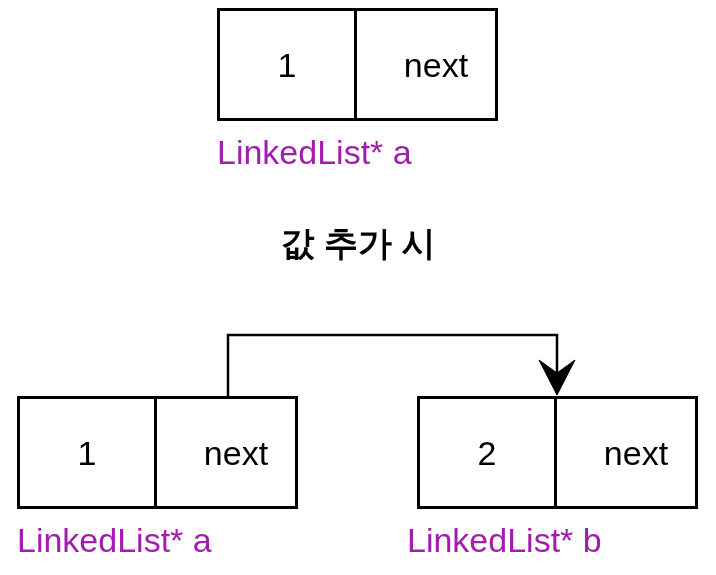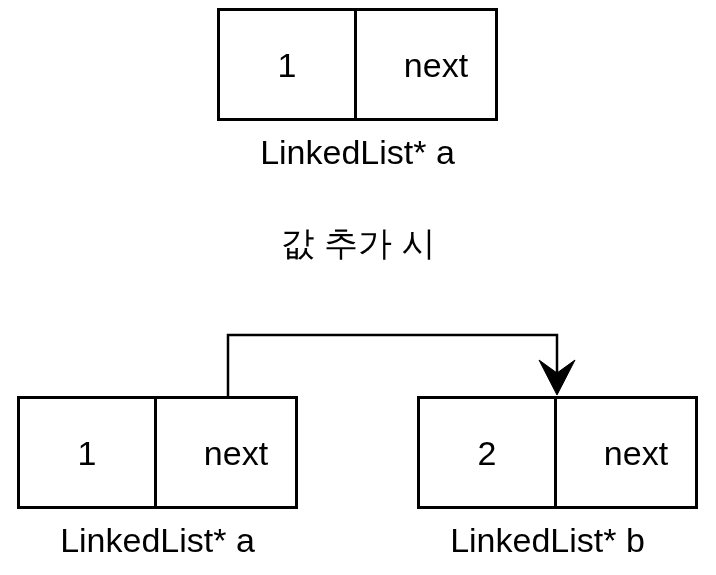--- a/index.html
+++ b/index.html
@@ -40,35 +40,34 @@
   }
   .cell.pointer {
     flex: 1 1 auto;
     padding-left: 20px;
   }
   .node-label {
     position: absolute;
     width: 281px;
     height: 40px;
     line-height: 40px;
-    text-align: center;
     font-size: 34px;
-    color: #000000;
+    color: #a21caf;
     white-space: nowrap;
   }
   .diagram-title {
     position: absolute;
     left: 0;
     top: 221px;
     width: 716px;
     height: 44px;
     line-height: 44px;
     text-align: center;
     font-size: 34px;
-    font-weight: normal;
+    font-weight: bold;
     color: #000000;
     white-space: nowrap;
   }
   .arrow-overlay {
     position: absolute;
     left: 0;
     top: 0;
     width: 716px;
     height: 575px;
     pointer-events: none;

